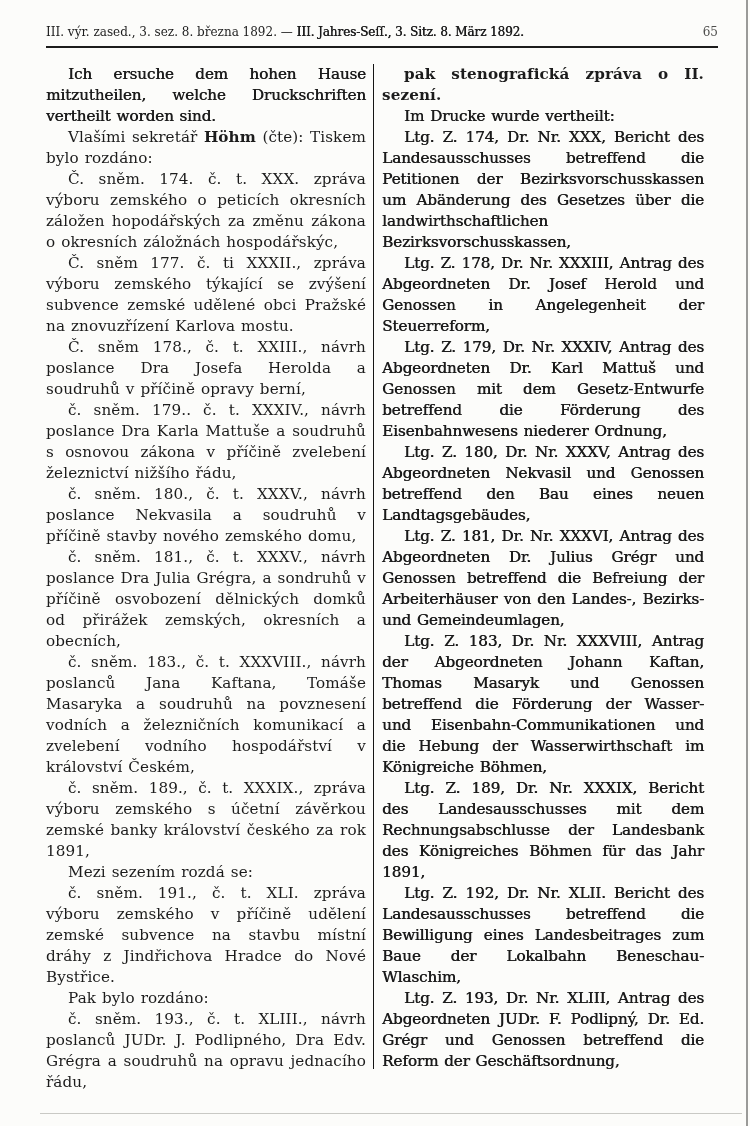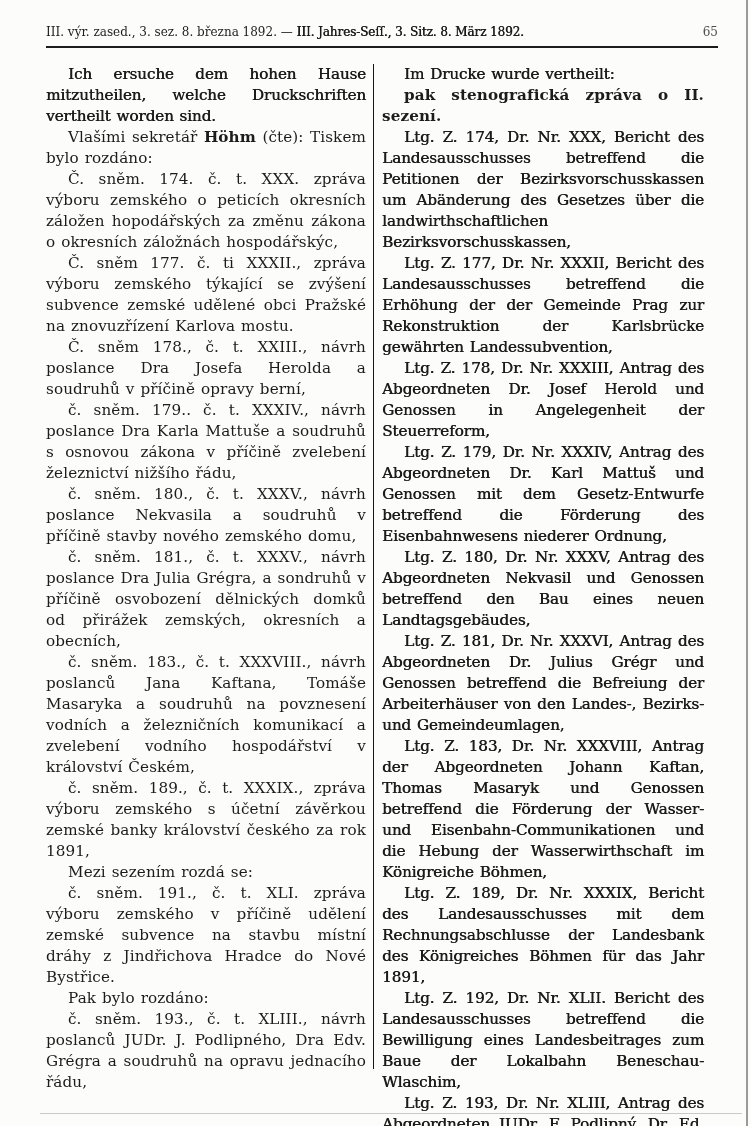--- a/index.html
+++ b/index.html
@@ -96,24 +96,23 @@
         <p class="para antiqua"><span>č. sněm. 181., č. t. XXXV., návrh poslance Dra Julia Grégra, a sondruhů v příčině osvobození dělnických domků od přirážek zemských, okresních a obecních,</span></p>
         <p class="para antiqua"><span>č. sněm. 183., č. t. XXXVIII., návrh poslanců Jana Kaftana, Tomáše Masaryka a soudruhů na povznesení vodních a železničních komunikací a zvelebení vodního hospodářství v království Českém,</span></p>
         <p class="para antiqua"><span>č. sněm. 189., č. t. XXXIX., zpráva výboru zemského s účetní závěrkou zemské banky království českého za rok 1891,</span></p>
         <p class="para antiqua"><span>Mezi sezením rozdá se:</span></p>
         <p class="para antiqua"><span>č. sněm. 191., č. t. XLI. zpráva výboru zemského v příčině udělení zemské subvence na stavbu místní dráhy z Jindřichova Hradce do Nové Bystřice.</span></p>
         <p class="para antiqua"><span>Pak bylo rozdáno:</span></p>
         <p class="para antiqua"><span>č. sněm. 193., č. t. XLIII., návrh poslanců JUDr. J. Podlipného, Dra Edv. Grégra a soudruhů na opravu jednacího řádu,</span></p>
       </div>
     <div class="divider"></div>
     <div class="col col-right" id="col-right">
+        <p class="para antiqua"><span class="bold">pak stenografická zpráva o II. sezení.</span></p>
         <p class="para fraktur"><span>Im Drucke wurde vertheilt:</span></p>
-        <p class="para antiqua"><span class="bold">pak stenografická zpráva o II. sezení.</span></p>
         <p class="para fraktur"><span>Ltg. Z. 174, Dr. Nr. XXX, Bericht des Landesausschusses betreffend die Petitionen der Bezirksvorschusskassen um Abänderung des Gesetzes über die landwirthschaftlichen Bezirksvorschusskassen,</span></p>
-        <p class="para fraktur"><span>Ltg. Z. 177, Dr. Nr. XXXII, Bericht des Landesausschusses betreffend die Erhöhung der der Gemeinde Prag zur Rekonstruktion der Karlsbrücke gewährten Landessubvention,</span></p>
         <p class="para fraktur"><span>Ltg. Z. 178, Dr. Nr. XXXIII, Antrag des Abgeordneten Dr. Josef Herold und Genossen in Angelegenheit der Steuerreform,</span></p>
         <p class="para fraktur"><span>Ltg. Z. 179, Dr. Nr. XXXIV, Antrag des Abgeordneten Dr. Karl Mattuš und Genossen mit dem Gesetz-Entwurfe betreffend die Förderung des Eisenbahnwesens niederer Ordnung,</span></p>
         <p class="para fraktur"><span>Ltg. Z. 180, Dr. Nr. XXXV, Antrag des Abgeordneten Nekvasil und Genossen betreffend den Bau eines neuen Landtagsgebäudes,</span></p>
         <p class="para fraktur"><span>Ltg. Z. 181, Dr. Nr. XXXVI, Antrag des Abgeordneten Dr. Julius Grégr und Genossen betreffend die Befreiung der Arbeiterhäuser von den Landes-, Bezirks- und Gemeindeumlagen,</span></p>
         <p class="para fraktur"><span>Ltg. Z. 183, Dr. Nr. XXXVIII, Antrag der Abgeordneten Johann Kaftan, Thomas Masaryk und Genossen betreffend die Förderung der Wasser- und Eisenbahn-Communikationen und die Hebung der Wasserwirthschaft im Königreiche Böhmen,</span></p>
         <p class="para fraktur"><span>Ltg. Z. 189, Dr. Nr. XXXIX, Bericht des Landesausschusses mit dem Rechnungsabschlusse der Landesbank des Königreiches Böhmen für das Jahr 1891,</span></p>
         <p class="para fraktur"><span>Ltg. Z. 192, Dr. Nr. XLII. Bericht des Landesausschusses betreffend die Bewilligung eines Landesbeitrages zum Baue der Lokalbahn Beneschau-Wlaschim,</span></p>
         <p class="para fraktur"><span>Ltg. Z. 193, Dr. Nr. XLIII, Antrag des Abgeordneten JUDr. F. Podlipný, Dr. Ed. Grégr und Genossen betreffend die Reform der Geschäftsordnung,</span></p>
       </div>
   </div>

